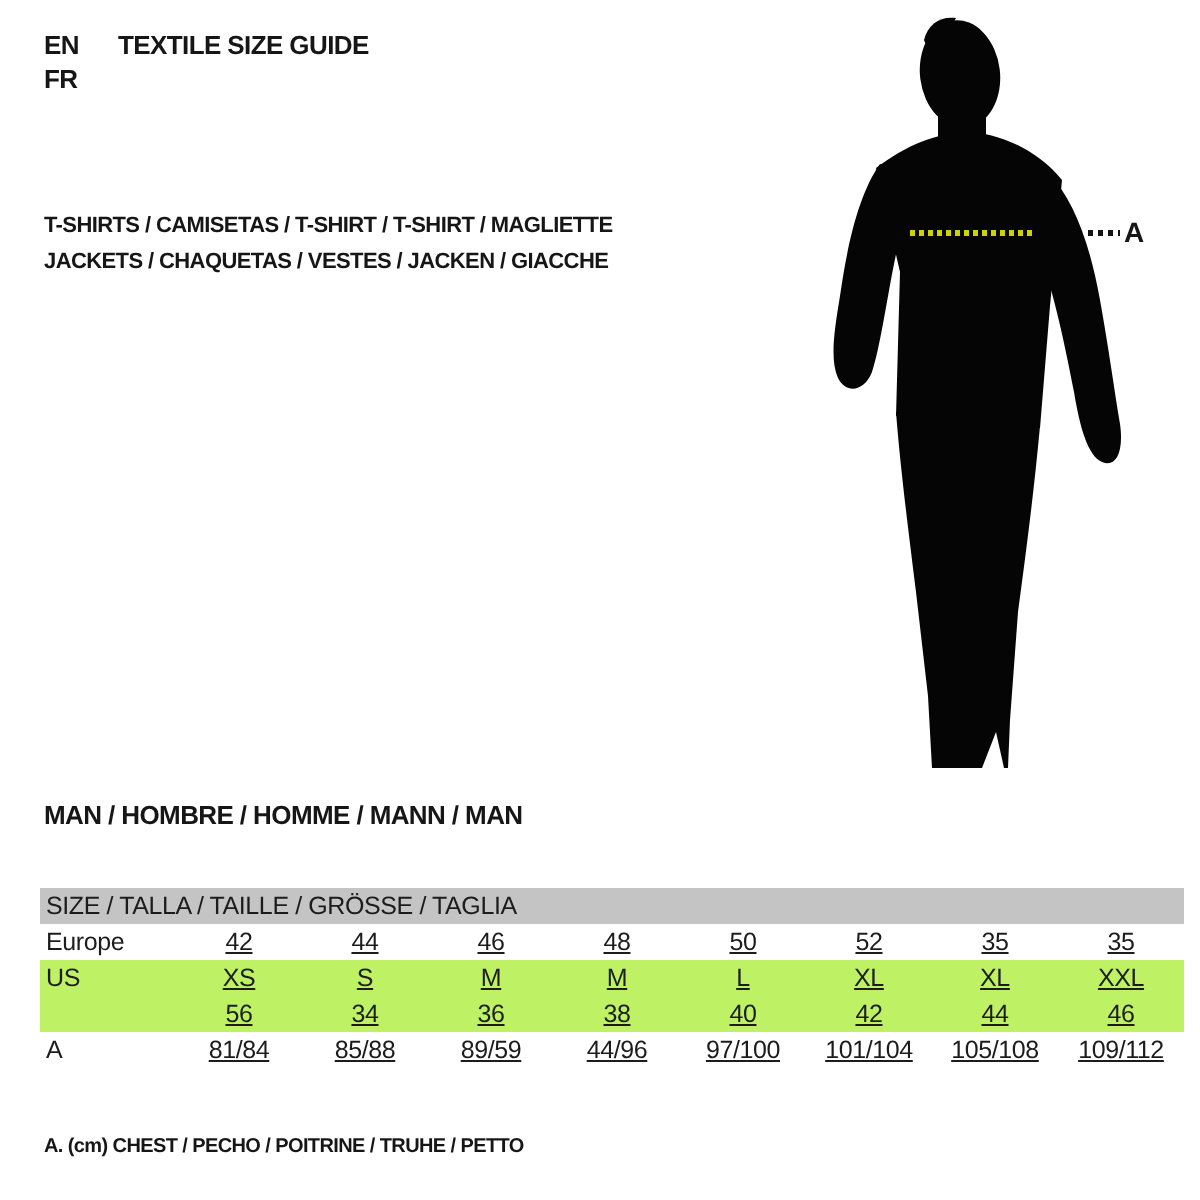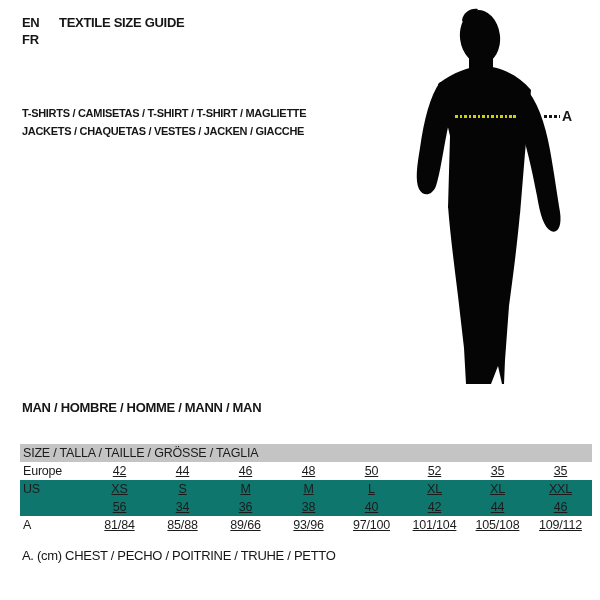--- a/index.html
+++ b/index.html
@@ -52,35 +52,35 @@
   }
 
   
   .size-table { position: absolute; left: 20px; top: 444px; width: 572px; }
   .size-head {
     height: 18px; line-height: 18px; background: #c4c4c4;
     padding-left: 3px; font-size: 12.5px; letter-spacing: -0.2px;
     color: #1c1c1c; white-space: nowrap;
   }
   .trow { display: flex; height: 18px; align-items: center; }
-  .trow.band { background: #0f766e; }
+  .trow.band { background: #bef264; }
   .tlabel {
     width: 68px; padding-left: 3px; font-size: 12.5px; letter-spacing: -0.2px;
     color: #1c1c1c;
   }
   .tcell {
     flex: 1; text-align: center; font-size: 12.5px; letter-spacing: -0.2px;
     color: #1c1c1c;
     text-decoration: underline;
   }
 
   
   .footer-note {
-    position: absolute; left: 22px; top: 548px;
-    font-size: 13px; font-weight: 400; letter-spacing: -0.3px; white-space: nowrap;
+    position: absolute; left: 22px; top: 568px;
+    font-size: 10px; font-weight: 700; letter-spacing: -0.3px; white-space: nowrap;
   }
 </style>
 </head>
 <body>
 
 <div class="page">
 
   <div class="lang-block">
     <div class="lang-row">
       <span class="lang-code">EN</span>
@@ -158,22 +158,22 @@
       <div class="tcell">40</div>
       <div class="tcell">42</div>
       <div class="tcell">44</div>
       <div class="tcell">46</div>
     </div>
 
     <div class="trow">
       <div class="tlabel">A</div>
       <div class="tcell">81/84</div>
       <div class="tcell">85/88</div>
-      <div class="tcell">89/66</div>
-      <div class="tcell">93/96</div>
+      <div class="tcell">89/59</div>
+      <div class="tcell">44/96</div>
       <div class="tcell">97/100</div>
       <div class="tcell">101/104</div>
       <div class="tcell">105/108</div>
       <div class="tcell">109/112</div>
     </div>
   </div>
 
   <div class="footer-note">A. (cm) CHEST / PECHO / POITRINE / TRUHE / PETTO</div>
 
 </div>

